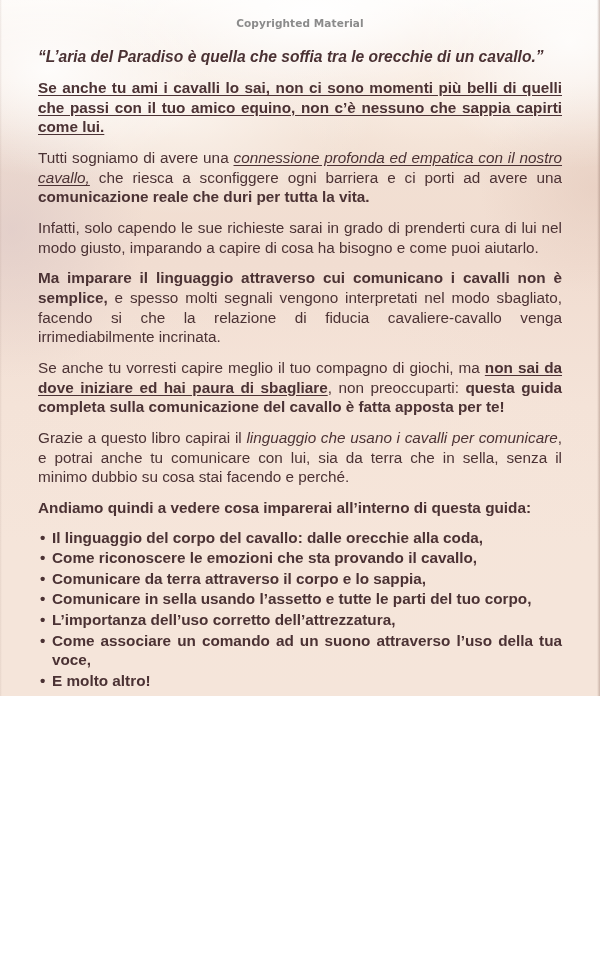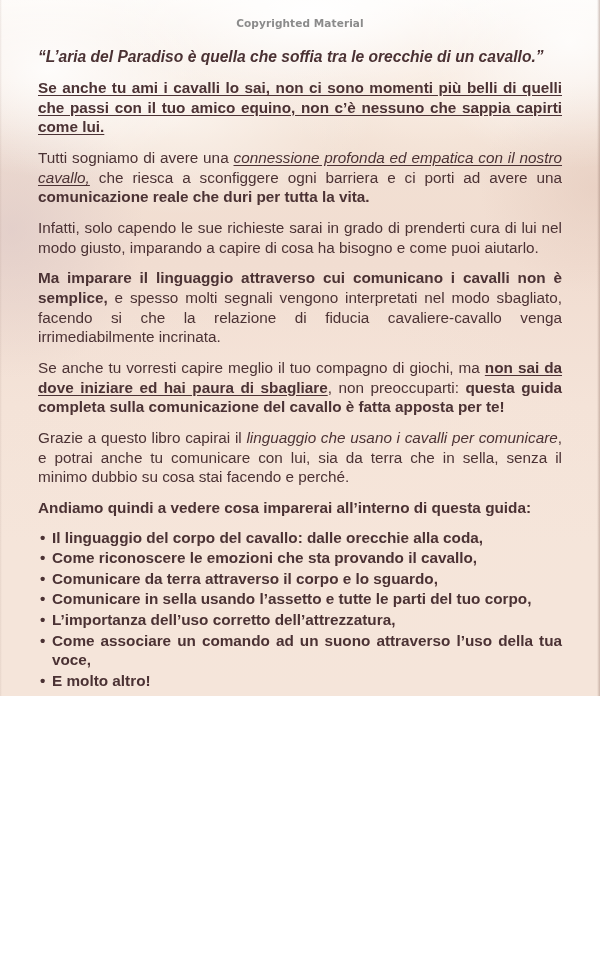--- a/index.html
+++ b/index.html
@@ -219,21 +219,21 @@
 
     <p class="body-text blk"><span>Se anche tu vorresti capire meglio il tuo compagno di giochi, ma </span><span class="bu">non sai da dove iniziare ed hai paura di sbagliare</span><span>, non preoccuparti: </span><span class="b">questa guida completa sulla comunicazione del cavallo è fatta apposta per te!</span></p>
 
     <p class="body-text blk"><span>Grazie a questo libro capirai il </span><span class="i">linguaggio che usano i cavalli per comunicare</span><span>, e potrai anche tu comunicare con lui, sia da terra che in sella, senza il minimo dubbio su cosa stai facendo e perché.</span></p>
 
     <p class="body-text blk b">Andiamo quindi a vedere cosa imparerai all’interno di questa guida:</p>
 
     <ul class="bullet-list">
       <li>Il linguaggio del corpo del cavallo: dalle orecchie alla coda,</li>
       <li>Come riconoscere le emozioni che sta provando il cavallo,</li>
-      <li>Comunicare da terra attraverso il corpo e lo sguardo,</li>
+      <li>Comunicare da terra attraverso il corpo e lo sappia,</li>
       <li class="wide">Comunicare in sella usando l’assetto e tutte le parti del tuo corpo,</li>
       <li>L’importanza dell’uso corretto dell’attrezzatura,</li>
       <li class="wide">Come associare un comando ad un suono attraverso l’uso della tua voce,</li>
       <li>E molto altro!</li>
     </ul>
 
 
 
   </div>
 

